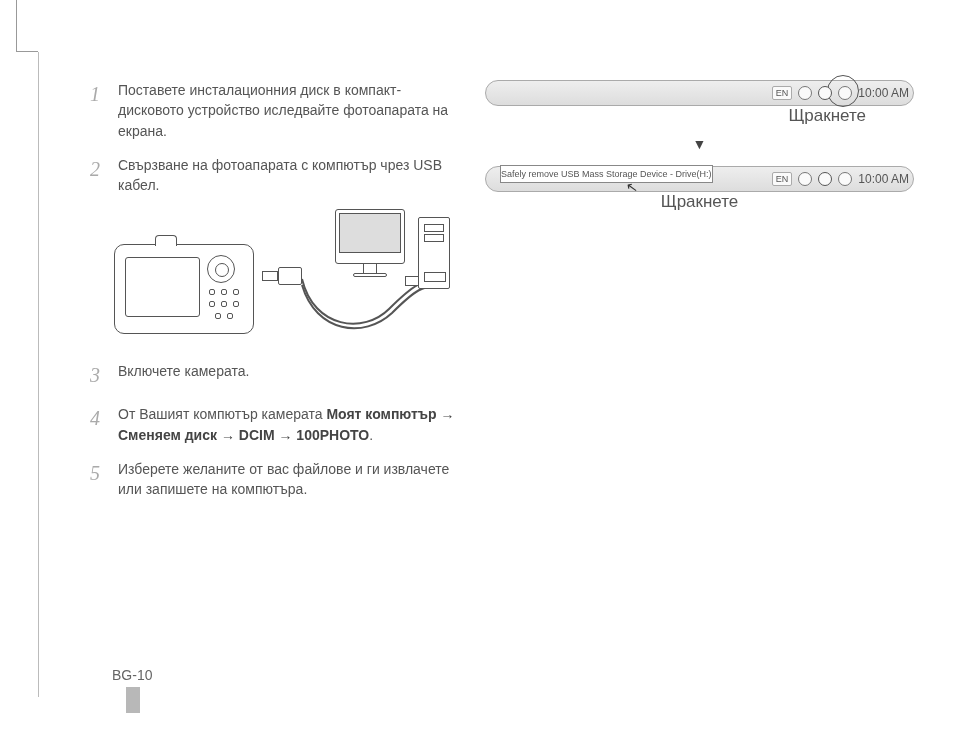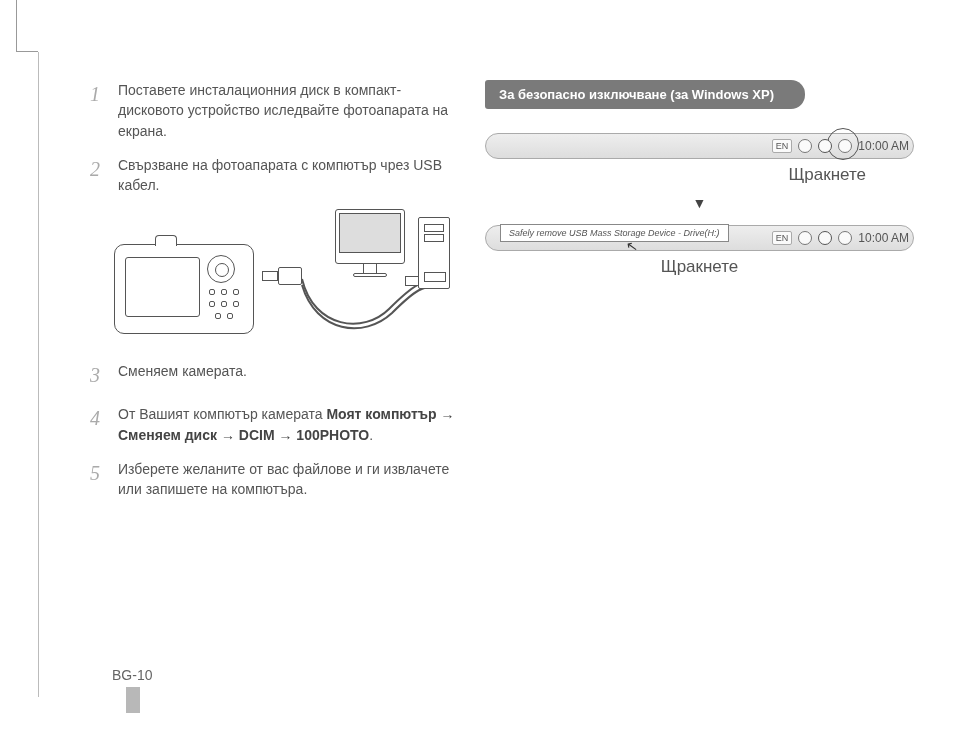--- a/index.html
+++ b/index.html
@@ -117,21 +117,21 @@
     display: inline-block;
     min-width: 320px;
     margin-bottom: 24px;
   }
   .taskbar {
     position: relative;
     height: 26px;
     background: linear-gradient(#eee, #ddd);
     border: 1px solid #aaa;
     border-radius: 13px;
-    margin-bottom: 6px;
+    margin-bottom: 0;
   }
   .taskbar .tray {
     position:absolute; right:4px; top:2px; bottom:2px;
     display:flex; align-items:center; gap:6px;
     font-size: 9px; color:#555;
   }
   .taskbar .lang { border:1px solid #aaa; padding:1px 3px; font-size:9px; background:#fafafa; border-radius:2px; }
   .taskbar .tray-icon { width:14px; height:14px; border-radius:50%; border:1px solid #777; background:#fafafa; position:relative; }
   .taskbar .tray-icon.remove { border:1.5px solid #555; }
   .taskbar .clock { font-size:12px; }
@@ -140,23 +140,22 @@
     width:32px; height:32px;
     border:1.5px solid #555; border-radius:50%;
     pointer-events:none;
   }
   .click-label { text-align:right; font-size:17px; color:#555; padding-right:48px; margin-bottom:10px; }
   .click-label.center { text-align:center; padding-right:0; }
   .arrow-dn { text-align:center; font-size:14px; color:#444; margin:6px 0 14px; }
   .taskbar .tooltip {
     position:absolute; left:14px; top:-2px;
     background:#fff; border:1px solid #888;
-    font-size:9px; padding:3px 8px;
+    font-size:9px; padding:3px 0;
     white-space:nowrap;
-    font-style:italic;
   }
   .taskbar .cursor {
     position:absolute; left:140px; top:12px;
     font-size:14px; color:#333;
     transform: rotate(-10deg);
   }
   .page-num {
     position:absolute;
     left:112px; bottom:56px;
     font-size:14px; color:#666;
@@ -221,40 +220,39 @@
             <div class="base"></div>
             <div class="tower">
               <div class="port"></div>
               <div class="plug2"></div>
             </div>
           </div>
         </div>
 
         <div class="step">
           <div class="num">3</div>
-          <div class="step-body">Сменяем камерата.</div>
+          <div class="step-body">Включете камерата.</div>
         </div>
 
         <div class="step">
           <div class="num">4</div>
           <div class="step-body">
             <span>От Вашият компютър камерата</span>
             <span class="bold">Моят компютър → Сменяем диск → DCIM → 100PHOTO</span><span>.</span>
           </div>
         </div>
 
         <div class="step">
           <div class="num">5</div>
           <div class="step-body">Изберете желаните от вас файлове и ги извлачете или запишете на компютъра.</div>
         </div>
 
       </div>
 
       <div class="right">
-        <div class="callout">За безопасно изключване (за Windows XP)</div>
 
         <div class="taskbar">
           <div class="circle-hl"></div>
           <div class="tray">
             <span class="lang">EN</span>
             <span class="tray-icon"></span>
             <span class="tray-icon remove"></span>
             <span class="tray-icon"></span>
             <span class="clock">10:00 AM</span>
           </div>

